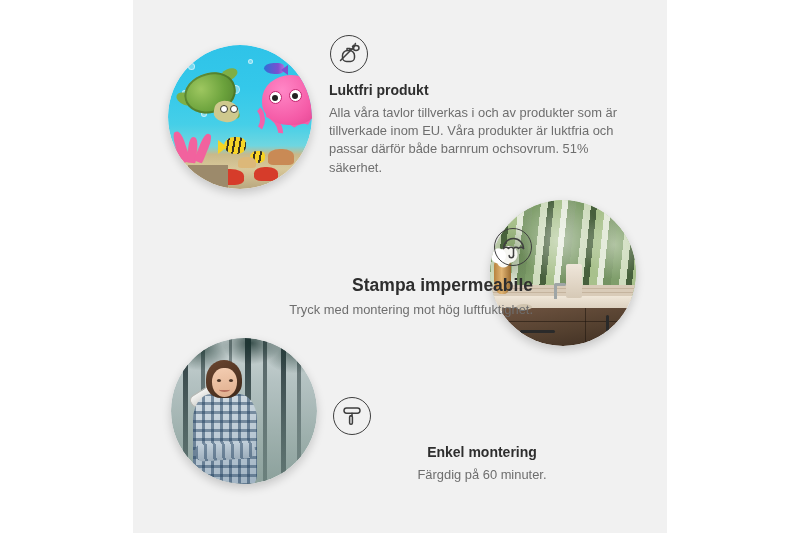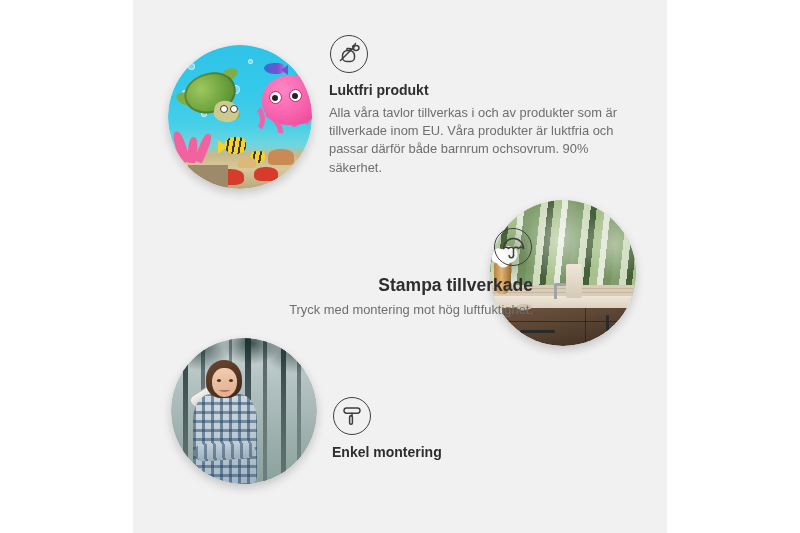--- a/index.html
+++ b/index.html
@@ -255,21 +255,21 @@
   
   #feature-odour { left: 196px; top: 35px; width: 300px; text-align: left; }
   #feature-odour .f-icon { margin-left: 1px; }
 
   
   #feature-water { left: 70px; top: 228px; width: 330px; text-align: right; }
   #feature-water .f-icon { margin-left: auto; margin-right: 1px; }
   #feature-water .f-title { font-size: 17.5px; }
 
   
-  #feature-mount { left: 199px; top: 397px; width: 300px; text-align: left; }
+  #feature-mount { left: 199px; top: 397px; width: 300px; text-align: center; }
   #feature-mount .f-icon { margin-left: 1px; }
 </style>
 </head>
 <body>
 
 <div class="stage">
   <div class="panel">
 
     <div class="photo" id="photo-ocean">
       <div class="photo-inner">
@@ -331,21 +331,21 @@
           <path d="M14 8 h4"></path>
 
           <ellipse cx="20" cy="7" rx="3" ry="2.4"></ellipse>
 
           <path d="M16.5 5.5 l1.2 -1.2 M19 3.6 l0.4 -1.2"></path>
 
           <line x1="4.5" y1="19.5" x2="18.5" y2="5.5"></line>
         </svg>
       </div>
       <div class="f-title">Luktfri produkt</div>
-      <div class="f-body">Alla våra tavlor tillverkas i och av produkter som är tillverkade inom EU. Våra produkter är luktfria och passar därför både barnrum ochsovrum. 90% säkerhet.</div>
+      <div class="f-body">Alla våra tavlor tillverkas i och av produkter som är tillverkade inom EU. Våra produkter är luktfria och passar därför både barnrum ochsovrum. 51% säkerhet.</div>
     </div>
 
     <div class="photo" id="photo-bath">
       <div class="photo-inner">
         <div class="bath-wall"></div>
         <div class="bath-splash"></div>
         <div class="bath-counter"></div>
         <div class="bath-vanity">
           <div class="vanity-line" style="left:0;top:34%;width:100%;height:1.5px;"></div>
           <div class="vanity-line" style="left:62%;top:0;width:1.5px;height:100%;"></div>
@@ -367,21 +367,21 @@
 
           <path d="M2.5 13.5 a10 10 0 0 1 20 0"></path>
 
           <path d="M2.5 13.5 a3.3 3.3 0 0 1 5 0 a3.3 3.3 0 0 1 5 0 a3.3 3.3 0 0 1 5 0 a3.3 3.3 0 0 1 5 0"></path>
 
           <path d="M12.5 13.5 v7"></path>
 
           <path d="M12.5 20.5 a2.2 2.2 0 0 1 -4.4 0"></path>
         </svg>
       </div>
-      <div class="f-title">Stampa tillverkade</div>
+      <div class="f-title">Stampa impermeabile</div>
       <div class="f-body">Tryck med montering mot hög luftfuktighet.</div>
     </div>
 
     <div class="photo" id="photo-painter">
       <div class="photo-inner">
         <div class="forest-bg"></div>
         <div class="trunk" style="left:12px;"></div>
         <div class="trunk" style="left:30px;width:4px;opacity:.7;"></div>
         <div class="trunk" style="left:74px;width:6px;"></div>
         <div class="trunk" style="left:92px;width:4px;opacity:.75;"></div>
@@ -408,16 +408,17 @@
         <svg width="24" height="24" viewBox="0 0 24 24" fill="none" stroke="#3f3f3f" stroke-width="1.5" stroke-linecap="round" stroke-linejoin="round">
 
           <rect x="4" y="4" width="16" height="5.2" rx="2.6"></rect>
 
           <path d="M12 9.2 v2.6 h-1.4"></path>
 
           <rect x="9.6" y="11.8" width="2.8" height="8.4" rx="1.2"></rect>
         </svg>
       </div>
       <div class="f-title">Enkel montering</div>
+      <div class="f-body">Färgdig på 60 minuter.</div>
     </div>
 
   </div>
 </div>
 
 </body></html>

